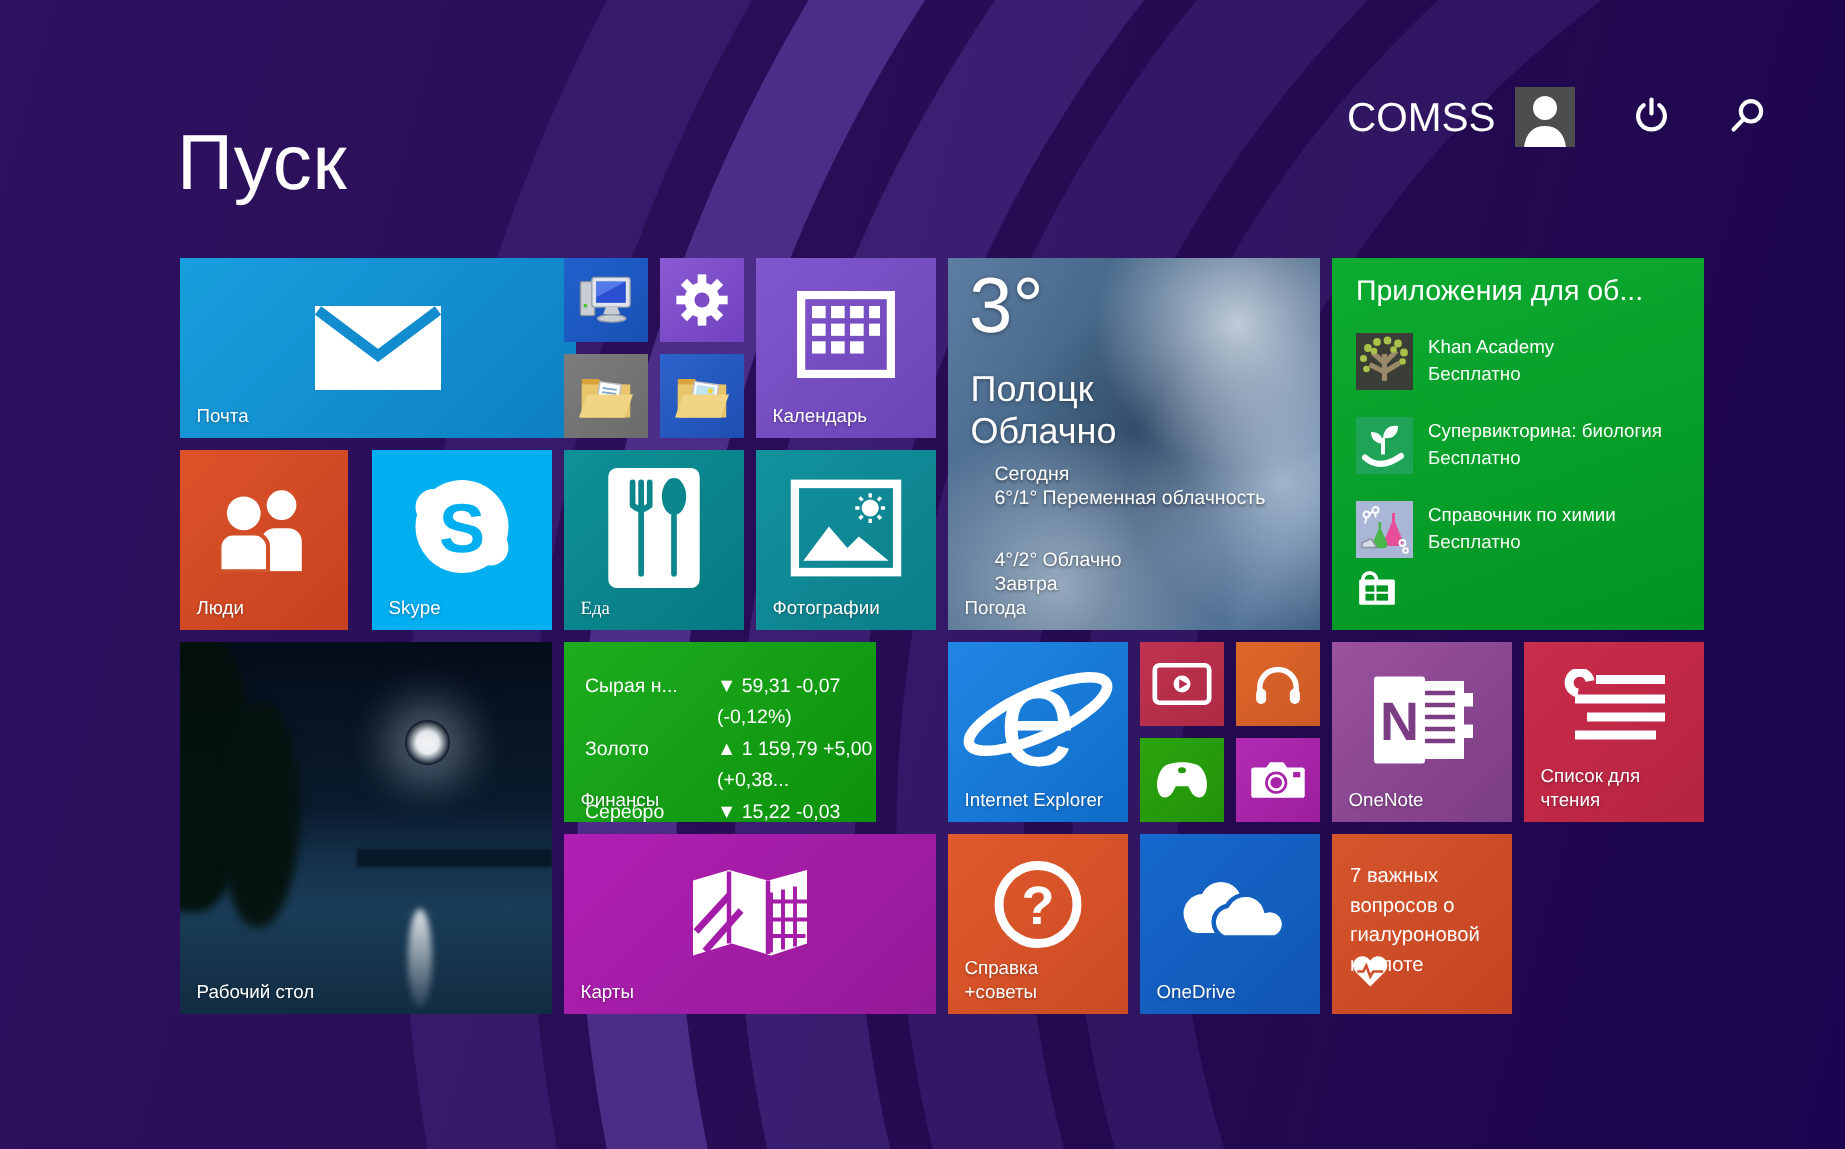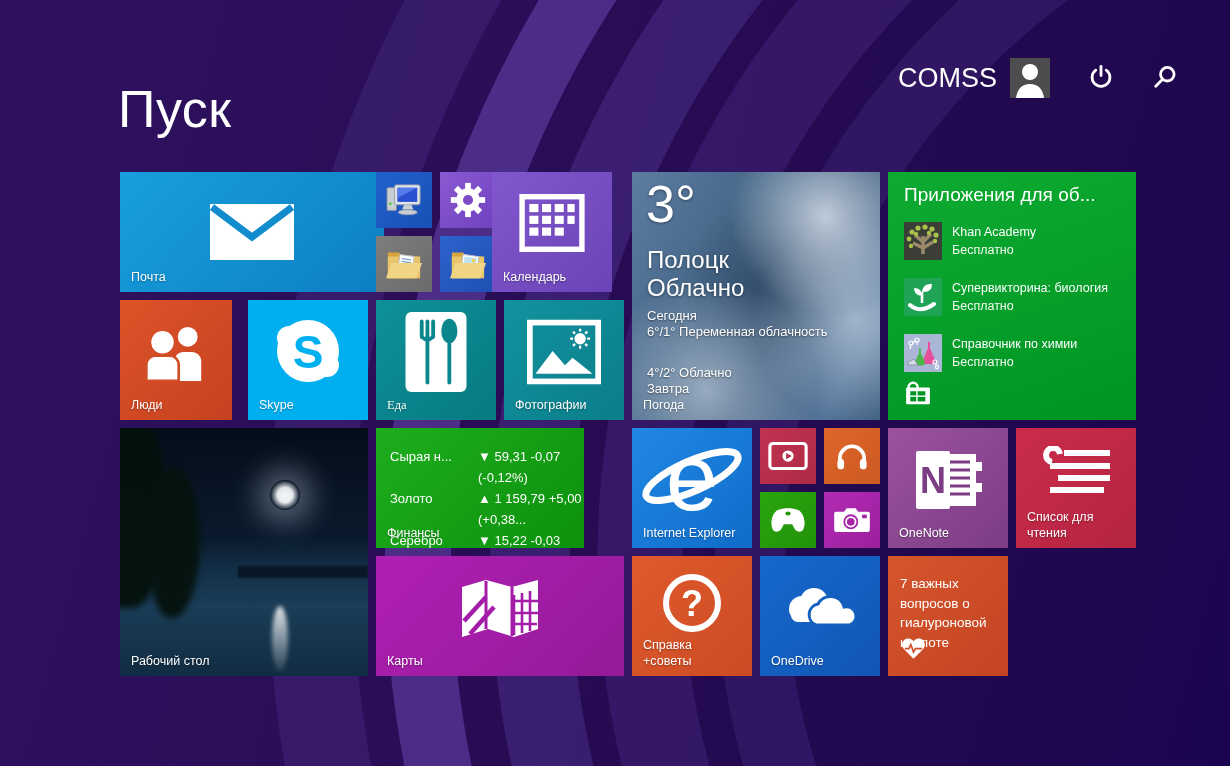--- a/index.html
+++ b/index.html
@@ -32,21 +32,21 @@
   }
   .t-icon{position:absolute;inset:0;display:flex;align-items:center;justify-content:center;}
   .t-icon svg{display:block;}
   .narrow{max-width:84px;}
   
   .tl-mail{left:0;top:0;width:248px;height:120px;background:linear-gradient(135deg,#189fdd,#0d7fc2);padding-left:16px;}
   .tl-computer{left:256px;top:0;width:56px;height:56px;background:linear-gradient(135deg,#2160cc,#1751b4);}
   .tl-settings{left:320px;top:0;width:56px;height:56px;background:linear-gradient(135deg,#8a5ad2,#7041c0);}
   .tl-docs{left:256px;top:64px;width:56px;height:56px;background:linear-gradient(135deg,#7d7d7d,#6b6b6b);}
   .tl-pics{left:320px;top:64px;width:56px;height:56px;background:linear-gradient(135deg,#2c63cc,#1f4fb2);}
-  .tl-calendar{left:372px;top:0;width:120px;height:120px;background:linear-gradient(135deg,#8157cd,#6a44b6;);background:linear-gradient(135deg,#8157cd,#6a44b6);}
+  .tl-calendar{left:384px;top:0;width:120px;height:120px;background:linear-gradient(135deg,#8157cd,#6a44b6;);background:linear-gradient(135deg,#8157cd,#6a44b6);}
   .tl-weather{left:512px;top:0;width:248px;height:248px;
     background:
       radial-gradient(circle at 78% 18%,rgba(235,241,248,.75),rgba(235,241,248,0) 34%),
       radial-gradient(circle at 90% 60%,rgba(214,226,238,.6),rgba(214,226,238,0) 38%),
       radial-gradient(circle at 30% 88%,rgba(222,231,241,.55),rgba(222,231,241,0) 40%),
       radial-gradient(circle at 55% 45%,rgba(40,62,88,.55),rgba(40,62,88,0) 45%),
       linear-gradient(118deg,#5d7ca2 0%,#466788 35%,#3a587a 60%,#547499 85%,#406082 100%);}
   .tl-store{left:768px;top:0;width:248px;height:248px;background:linear-gradient(160deg,#0dab31,#009423);}
   .tl-people{left:0;top:128px;width:112px;height:120px;background:linear-gradient(135deg,#dd5329,#c64120);}
   .tl-skype{left:128px;top:128px;width:120px;height:120px;background:#00aff0;}
@@ -62,21 +62,21 @@
   .tl-onenote{left:768px;top:256px;width:120px;height:120px;background:linear-gradient(135deg,#9b529f,#7c3d84);}
   .tl-reading{left:896px;top:256px;width:120px;height:120px;background:linear-gradient(135deg,#ca2c4b,#b52441);}
   .tl-maps{left:256px;top:384px;width:248px;height:120px;background:linear-gradient(135deg,#b01fb3,#941a98);}
   .tl-help{left:512px;top:384px;width:120px;height:120px;background:linear-gradient(135deg,#e05a2c,#cc4b24);}
   .tl-onedrive{left:640px;top:384px;width:120px;height:120px;background:linear-gradient(135deg,#1668cc,#1156b4);}
   .tl-health{left:768px;top:384px;width:120px;height:120px;background:linear-gradient(135deg,#d5552c,#c44423);}
   
   .w-temp{position:absolute;left:14px;top:2px;font-size:52px;font-weight:300;text-shadow:0 1px 3px rgba(0,0,0,.4);}
   .w-city{position:absolute;left:15px;top:74px;font-size:24px;font-weight:300;text-shadow:0 1px 3px rgba(0,0,0,.4);}
   .w-cond{position:absolute;left:15px;top:102px;font-size:24px;font-weight:300;text-shadow:0 1px 3px rgba(0,0,0,.4);}
-  .w-small{position:absolute;left:15px;font-size:13px;text-shadow:0 1px 2px rgba(0,0,0,.5);}
+  .w-small{position:absolute;left:31px;font-size:13px;text-shadow:0 1px 2px rgba(0,0,0,.5);}
   
   .store-title{position:absolute;left:16px;top:12px;font-size:19px;font-weight:300;white-space:nowrap;}
   .store-item{position:absolute;left:16px;display:flex;gap:10px;align-items:flex-start;}
   .store-item .s-ico{width:38px;height:38px;flex:0 0 auto;}
   .s-name{font-size:12.5px;line-height:1.3;}
   .s-price{font-size:12.5px;line-height:1.45;opacity:.95;}
   .store-bag{position:absolute;left:16px;bottom:10px;}
   
   .fin-rows{position:absolute;left:14px;top:18px;font-size:13px;line-height:21px;}
   .fin-row{display:flex;}

